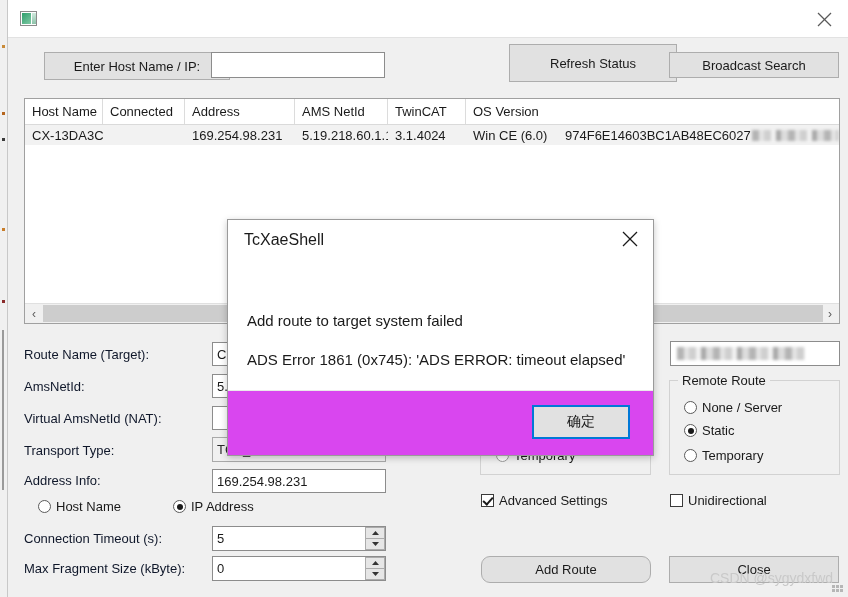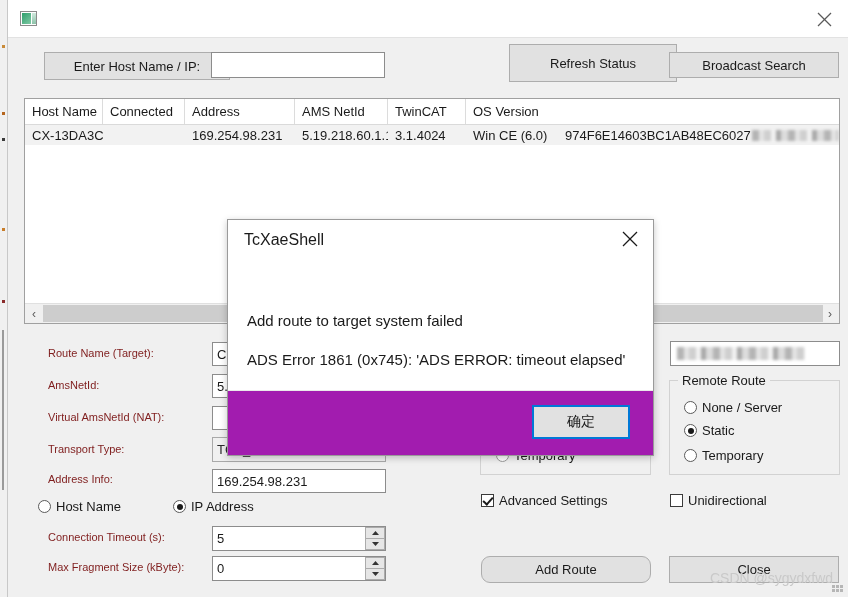--- a/index.html
+++ b/index.html
@@ -205,24 +205,23 @@
   #hscroll #thumb {
     position: absolute;
     left: 18px; top: 1px;
     width: 780px; height: 17px;
     background: #cdcdcd;
   }
 
   
   .flabel {
     position: absolute;
-    font-size: 11px;
-    color: #7f1d1d;
-    white-space: nowrap;
-    margin-left: 24px;
+    font-size: 13px;
+    color: #0f172a;
+    white-space: nowrap;
   }
   #lbl-routename { left:16px; top:347px; }
   #lbl-amsnetid  { left:16px; top:379px; }
   #lbl-vnat      { left:16px; top:411px; }
   #lbl-transport { left:16px; top:443px; }
   #lbl-addrinfo  { left:16px; top:473px; }
   #lbl-timeout   { left:16px; top:531px; }
   #lbl-maxfrag   { left:16px; top:561px; }
 
   #in-routename { position:absolute; left:204px; top:342px; width:174px; height:24px; }
@@ -388,21 +387,21 @@
     position: absolute;
     left: 19px; top: 131px;
     font-size: 15px;
     color: #1a1a1a;
     white-space: nowrap;
   }
   #msg-footer {
     position: absolute;
     left: 0; bottom: 0;
     width: 100%; height: 65px;
-    background: #a21caf;
+    background: #d946ef;
     border-top: 1px solid #eaeaea;
     box-sizing: border-box;
   }
   #msg-ok {
     position: absolute;
     right: 23px; top: 14px;
     width: 98px; height: 34px;
     background: #e1e1e1;
     border: 2px solid #0078d7;
     box-sizing: border-box;

